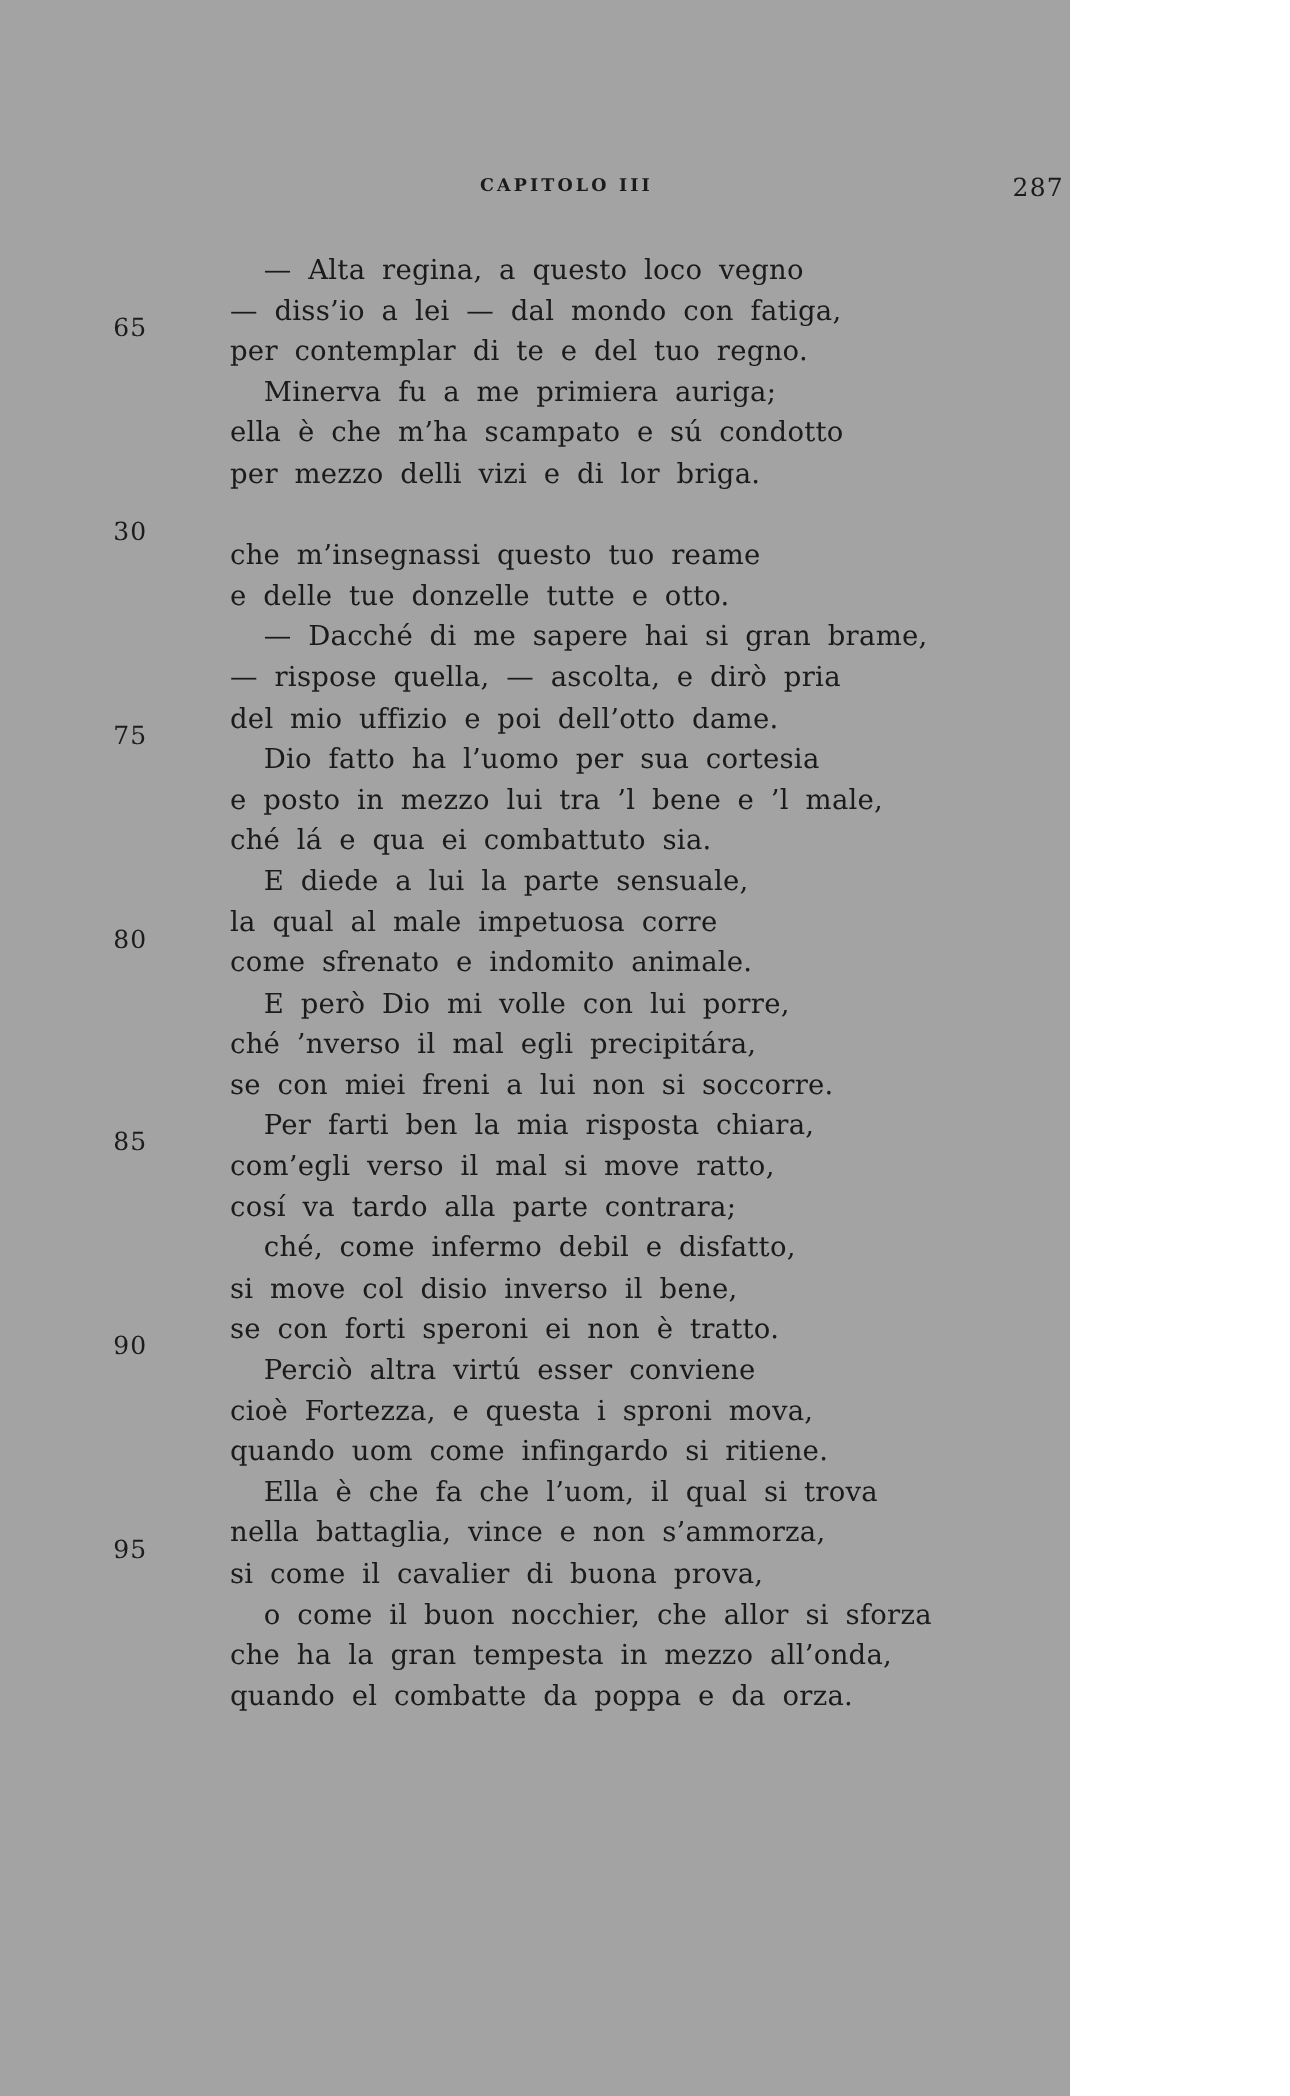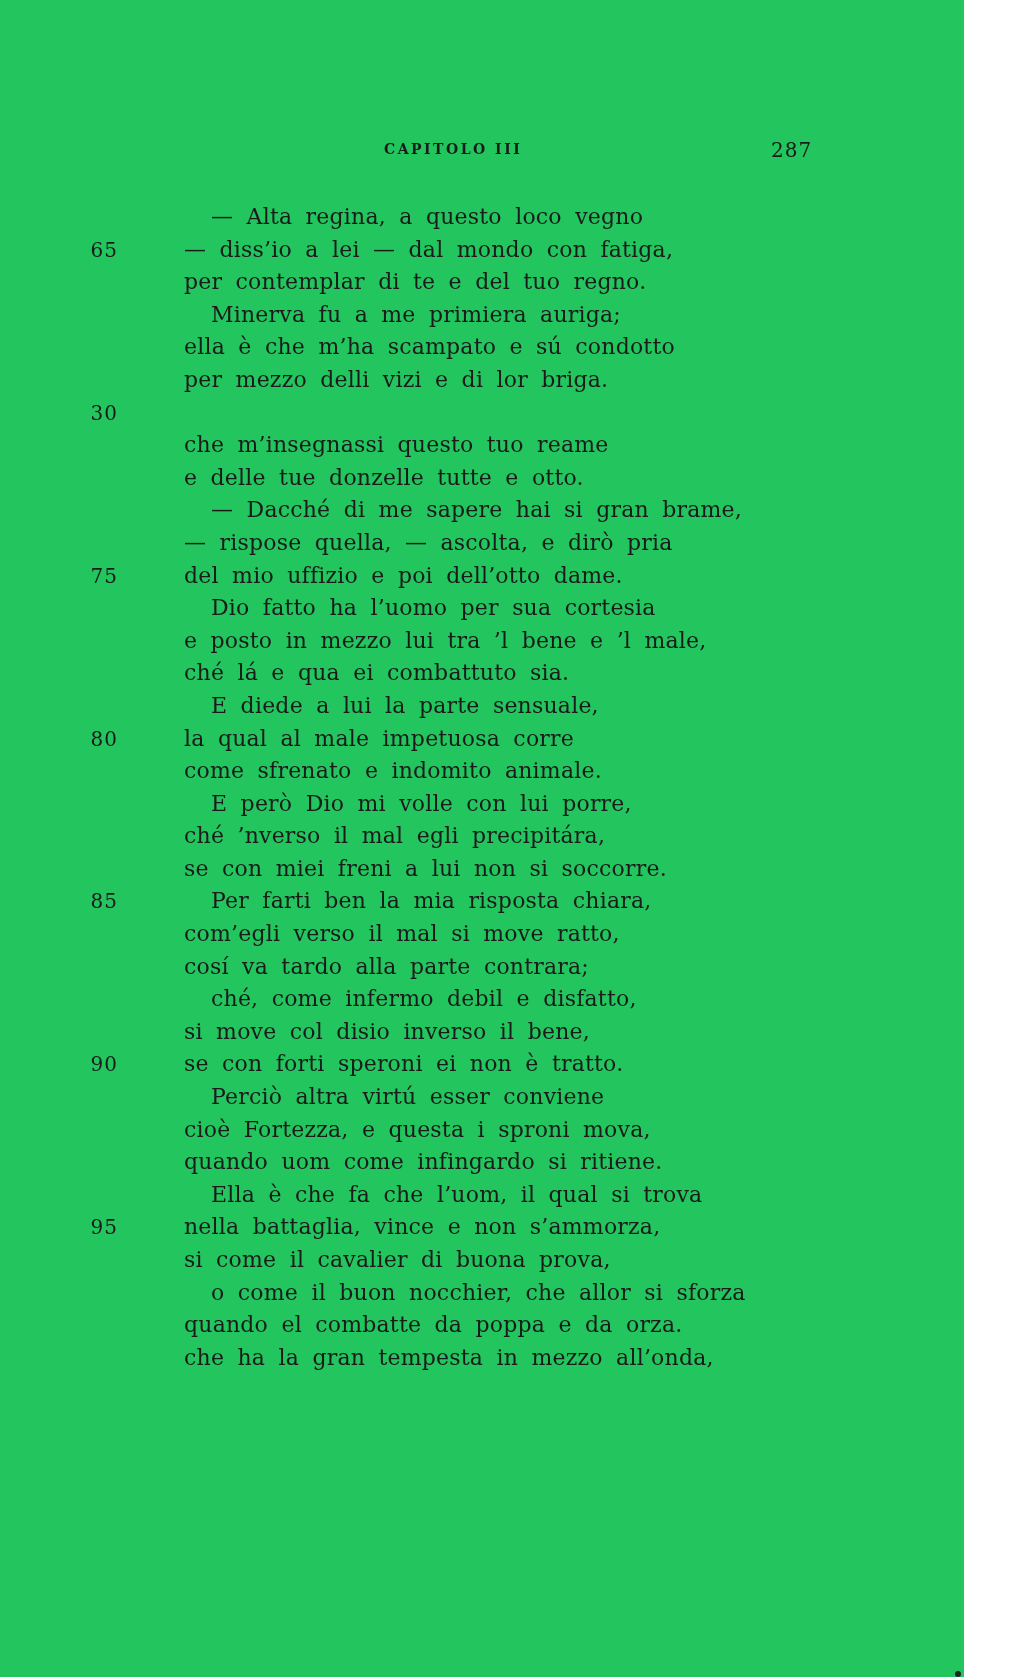--- a/index.html
+++ b/index.html
@@ -2,23 +2,23 @@
 <html><head>
 <meta charset="utf-8">
 <style>
   html, body {
     margin: 0;
     padding: 0;
     background: #ffffff;
   }
   .page {
     position: relative;
-    width: 964px;
+    width: 856px;
     height: 1677px;
-    background: #22c55e;
+    background: #a3a3a3;
     overflow: hidden;
     font-family: "DejaVu Serif", serif;
     color: #1b1b1b;
   }
   .running-header {
     position: absolute;
     top: 138px;
     left: 0;
     width: 100%;
     height: 26px;
@@ -28,41 +28,41 @@
     top: 3px;
     left: 384px;
     font-size: 14px;
     font-weight: 700;
     letter-spacing: 2.5px;
     white-space: nowrap;
   }
   .folio {
     position: absolute;
     top: 0;
-    left: 771px;
+    left: 810px;
     font-size: 20px;
     letter-spacing: 1px;
   }
   .poem {
     position: absolute;
     top: 201px;
     left: 84px;
     width: 860px;
     text-align: right;
   }
   .line {
     position: relative;
     height: 32.6px;
     line-height: 32.6px;
     white-space: nowrap;
   }
   .lnum {
     position: absolute;
     left: 0;
-    top: 0;
+    top: 12px;
     width: 34px;
     font-size: 20px;
     letter-spacing: 1px;
   }
   .ltext {
     position: absolute;
     left: 100px;
     top: 0;
     font-size: 22px;
     word-spacing: 0.28em;
@@ -257,24 +257,24 @@
         <span class="ltext">si come il cavalier di buona prova,</span>
       </div>
 
       <div class="line indent">
         <span class="lnum"></span>
         <span class="ltext">o come il buon nocchier, che allor si sforza</span>
       </div>
 
       <div class="line">
         <span class="lnum"></span>
+        <span class="ltext">che ha la gran tempesta in mezzo all’onda,</span>
+      </div>
+
+      <div class="line">
+        <span class="lnum"></span>
         <span class="ltext">quando el combatte da poppa e da orza.</span>
       </div>
-
-      <div class="line">
-        <span class="lnum"></span>
-        <span class="ltext">che ha la gran tempesta in mezzo all’onda,</span>
-      </div>
     </main>
 
   <div class="ink-speck"></div>
 
 </div>
 
 </body></html>

